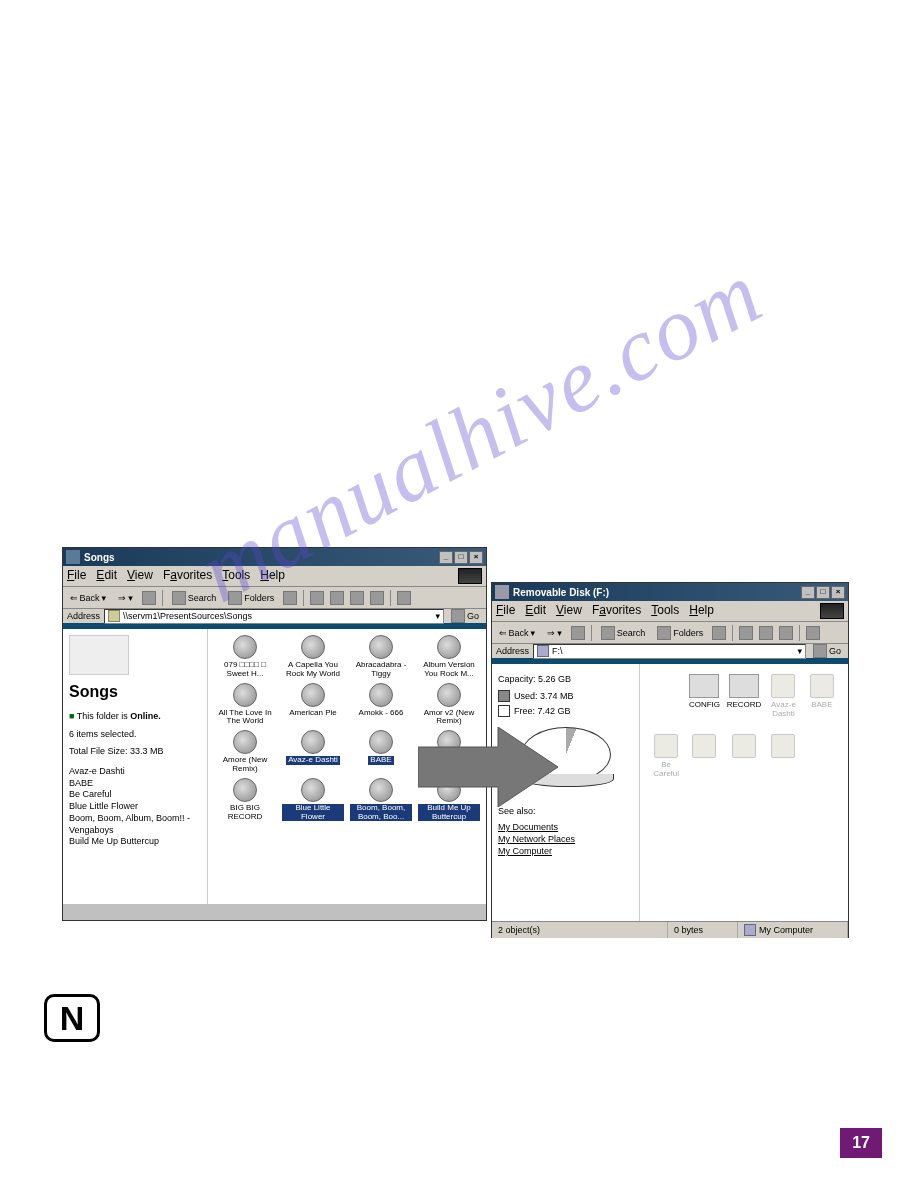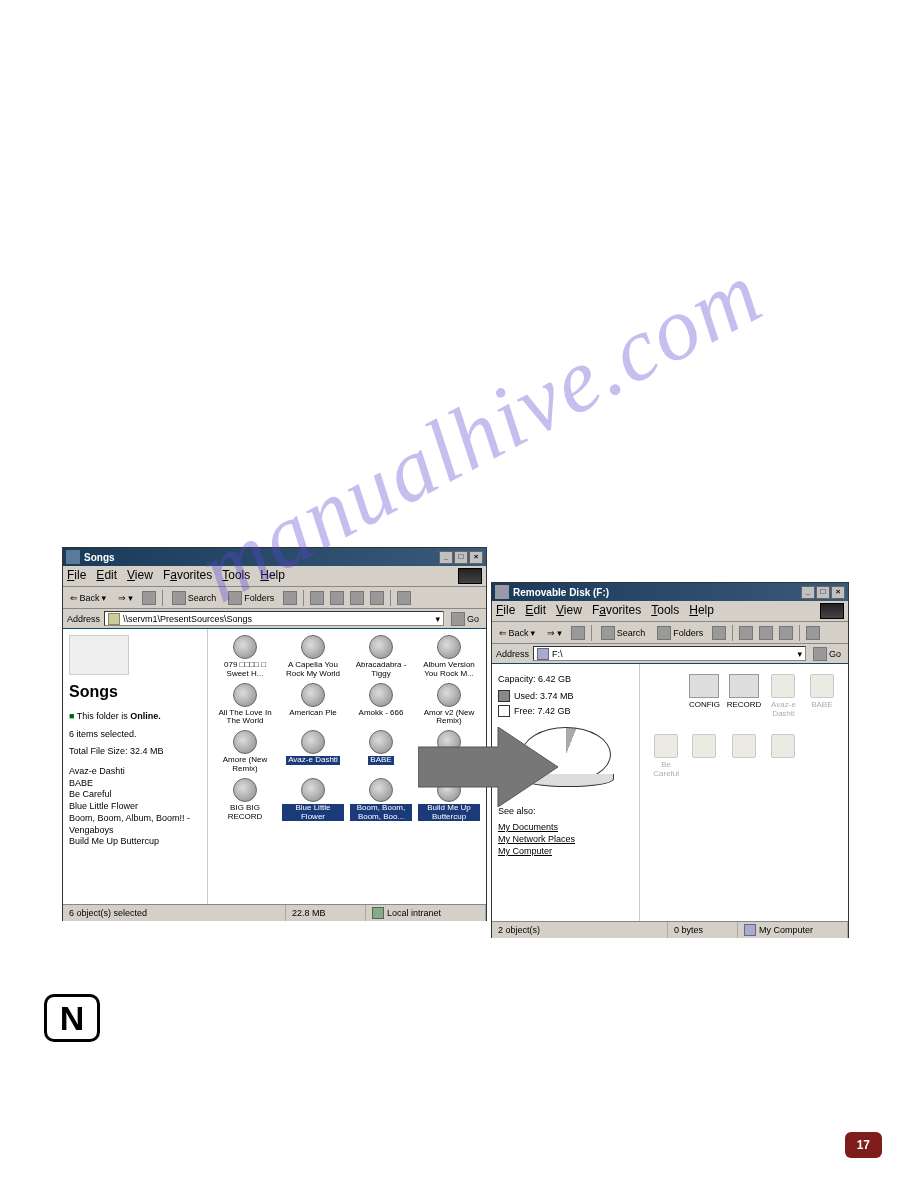--- a/index.html
+++ b/index.html
@@ -77,21 +77,21 @@
   .toolbar .tbtn { display:inline-flex; align-items:center; gap:2px; padding:1px 3px; }
   .toolbar .tsep { width:1px; height:16px; background:#888; }
   .ticon { width:14px; height:14px; background:#999; border:1px solid #777; display:inline-block; }
   .addressbar {
     display: flex;
     align-items: center;
     background: #d4d0c8;
     padding: 2px 4px;
     gap: 4px;
     font-size: 9px;
-    border-bottom: 1px solid #0c4a6e;
+    border-bottom: 6px solid #0c4a6e;
     height: 20px;
   }
   .address-input { flex:1; background:#fff; border:1px inset #888; height:15px; padding:0 3px; display:flex; align-items:center; font-size:9px;text-align:center; }
   .go-btn { display:flex; align-items:center; gap:2px; padding:12px 3px; }
   .content { display:flex; height: calc(100% - 18px - 20px - 22px - 20px - 17px); background:#fff; }
   .win-right .content { height: calc(100% - 18px - 20px - 22px - 20px - 17px); }
   .sidebar-left {
     width: 145px;
     background: #fff;
     border-right: 1px solid #ccc;
@@ -196,25 +196,25 @@
     align-items:center;
     justify-content:center;
     font-size: 34px;
     font-weight: 900;
     font-family: Arial, sans-serif;
   }
   .page-num {
     position:absolute;
     bottom: 30px;
     right: 36px;
-    background:#7f1d1d;
+    background:#701a75;
     color:#fff;
     padding: 6px 12px;
-    border-radius: 6px;
-    font-size: 12px;
+    border-radius: 0;
+    font-size: 16px;
     font-weight: bold;
   }
   .logo-blob {
     width: 24px; height:16px; background:linear-gradient(#222,#444); margin-left:auto; border:1px solid #000;
   }
 </style>
 </head>
 <body>
 
 <div class="watermark">manualhive.com</div>
@@ -276,21 +276,21 @@
     </div>
     <div class="content">
       <div class="sidebar-left">
         <div class="fold-thumb"></div>
         <h2>Songs</h2>
         <div class="info">
           <span style="color:#060;">■</span>
           <span>This folder is </span><b>Online.</b>
         </div>
         <div class="info">6 items selected.</div>
-        <div class="info">Total File Size: 32.4 MB</div>
+        <div class="info">Total File Size: 33.3 MB</div>
         <div class="filelist">
           <div>Avaz-e Dashti</div>
           <div>BABE</div>
           <div>Be Careful</div>
           <div>Blue Little Flower</div>
           <div>Boom, Boom, Album, Boom!! - Vengaboys</div>
           <div>Build Me Up Buttercup</div>
         </div>
       </div>
       <div class="icon-grid" id="grid1">
@@ -353,28 +353,20 @@
           <div class="file-item selected">
             <div class="file-icon"></div>
             <div class="label">Boom, Boom, Boom, Boo...</div>
           </div>
           <div class="file-item selected">
             <div class="file-icon"></div>
             <div class="label">Build Me Up Buttercup</div>
           </div>
         </div>
     </div>
-    <div class="statusbar">
-      <div class="status-cell grow">6 object(s) selected</div>
-      <div class="status-cell" style="width:80px">22.8 MB</div>
-      <div class="status-cell" style="width:120px">
-        <span style="width:12px;height:12px;background:#8a8;border:1px solid #565;margin-right:3px;display:inline-block;"></span>
-        <span>Local intranet</span>
-      </div>
-    </div>
   </div>
 
   <div class="window win-right">
     <div class="titlebar">
       <span class="titlebar-icon" style="background:#99a;"></span>
       <span class="titlebar-text">Removable Disk (F:)</span>
       <div class="win-controls">
         <div class="win-btn">_</div>
         <div class="win-btn">□</div>
         <div class="win-btn">×</div>
@@ -417,21 +409,21 @@
         <span>F:\</span>
         <span style="margin-left:auto">▾</span>
       </div>
       <span class="go-btn">
           <span class="ticon"></span>
           <span>Go</span>
         </span>
     </div>
     <div class="content">
       <div class="sidebar-right">
-        <div style="margin:4px 0 6px;">Capacity: 6.42 GB</div>
+        <div style="margin:4px 0 6px;">Capacity: 5.26 GB</div>
         <div class="cap-row">
             <span class="cap-sw used"></span>
             <span>Used: 3.74 MB</span>
           </div>
         <div class="cap-row">
             <span class="cap-sw free"></span>
             <span>Free: 7.42 GB</span>
           </div>
         <div class="pie"></div>
         <div style="margin-top:24px;">See also:</div>

